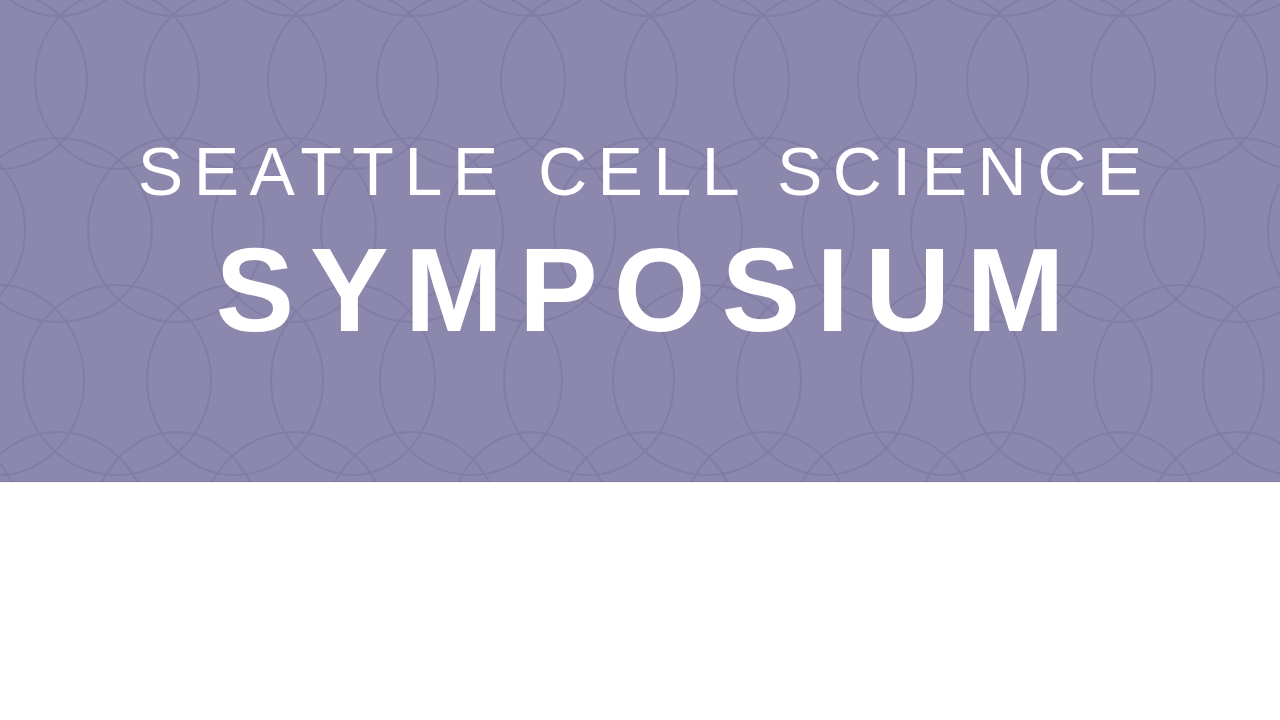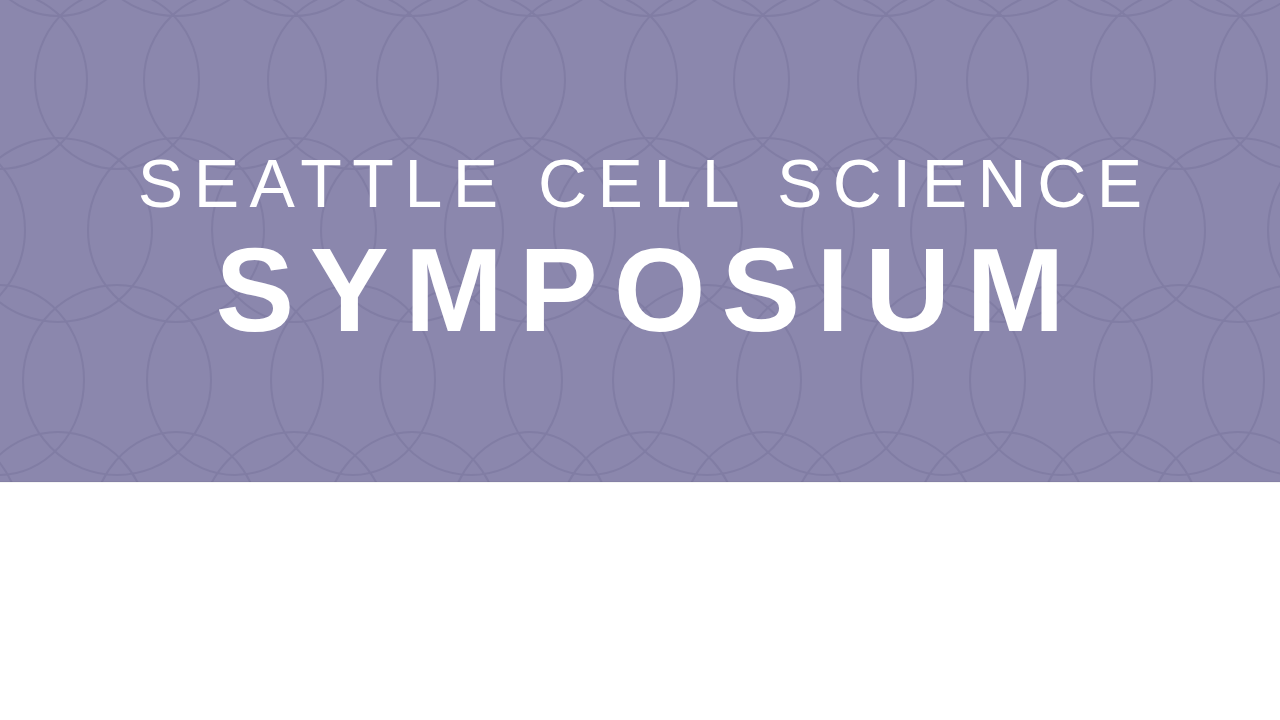--- a/index.html
+++ b/index.html
@@ -71,21 +71,21 @@
 
   #title-line-2 {
     color: #ffffff;
     font-family: "Liberation Sans", sans-serif;
     font-size: 118px;
     font-weight: 700;
     letter-spacing: 16px;
     line-height: 1.0;
     text-indent: 16px;
     white-space: nowrap;
-    margin: 0;
+    margin: 12px;
   }
 
   
   #caption {
     position: absolute;
     left: 62px;
     top: 540px;
     width: 900px;
   }
 

